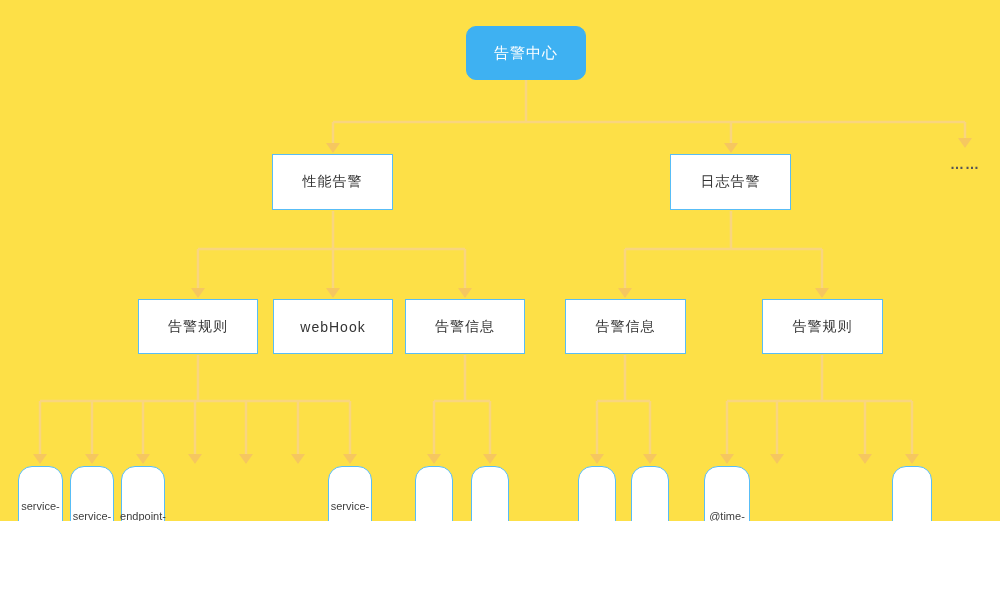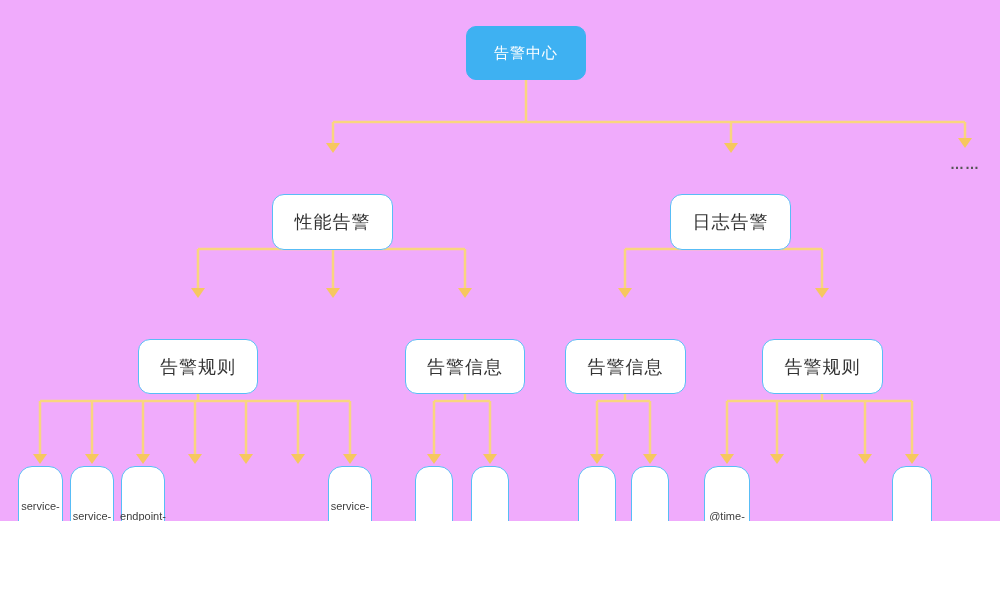--- a/index.html
+++ b/index.html
@@ -1,21 +1,21 @@
 <!DOCTYPE html>
 <html><head>
 <meta charset="utf-8">
 <style>
   html,body{margin:0;padding:0;background:#ffffff;}
-  .canvas{position:relative;width:1000px;height:521px;background:#f0abfc;overflow:hidden;
+  .canvas{position:relative;width:1000px;height:521px;background:#fde047;overflow:hidden;
           font-family:"Liberation Sans","DejaVu Sans",sans-serif;}
   svg.wires{position:absolute;left:0;top:0;pointer-events:none;}
   .node{position:absolute;box-sizing:border-box;background:#fff;border:1px solid #58BDF6;
         display:flex;align-items:center;justify-content:center;color:#333;}
-  .mid{border-radius:12px;font-size:18px;letter-spacing:1px;margin-top:40px;}
+  .mid{border-radius:0;font-size:14px;letter-spacing:1px;}
   .root{background:#3EB1F2;border:1px solid #3EB1F2;color:#fff;border-radius:10px;
         font-size:15px;letter-spacing:1px;}
   .leaf{border-radius:14px;font-size:11px;color:#3d3d3d;text-align:center;line-height:1.8;
         letter-spacing:0;padding:2px 1px;}
   .vleaf{border-radius:14px;font-size:13px;color:#333;writing-mode:vertical-rl;
          text-orientation:upright;letter-spacing:5px;}
   .dots{position:absolute;color:#555;font-size:14px;font-weight:bold;letter-spacing:1px;
         text-align:center;}
 </style>
 </head>
@@ -71,20 +71,21 @@
     </g>
   </svg>
 
   <div class="node root" style="left:466px;top:26px;width:120px;height:54px">告警中心</div>
 
   <div class="node mid" style="left:272px;top:154px;width:121px;height:56px">性能告警</div>
   <div class="node mid" style="left:670px;top:154px;width:121px;height:56px">日志告警</div>
   <div class="dots" style="left:940px;top:156px;width:50px">……</div>
 
   <div class="node mid" style="left:138px;top:299px;width:120px;height:55px">告警规则</div>
+  <div class="node mid" style="left:273px;top:299px;width:120px;height:55px">webHook</div>
   <div class="node mid" style="left:405px;top:299px;width:120px;height:55px">告警信息</div>
 
   <div class="node mid" style="left:565px;top:299px;width:121px;height:55px">告警信息</div>
   <div class="node mid" style="left:762px;top:299px;width:121px;height:55px">告警规则</div>
 
   <div class="node leaf" style="left:18px;top:466px;width:45px;height:122px">service-instance-metrics</div>
   <div class="node leaf" style="left:70px;top:466px;width:44px;height:122px">service-metrics</div>
   <div class="node leaf" style="left:121px;top:466px;width:44px;height:122px">endpoint-metrics</div>
   <div class="node leaf" style="left:328px;top:466px;width:44px;height:122px">service-relation-metrics</div>
 

